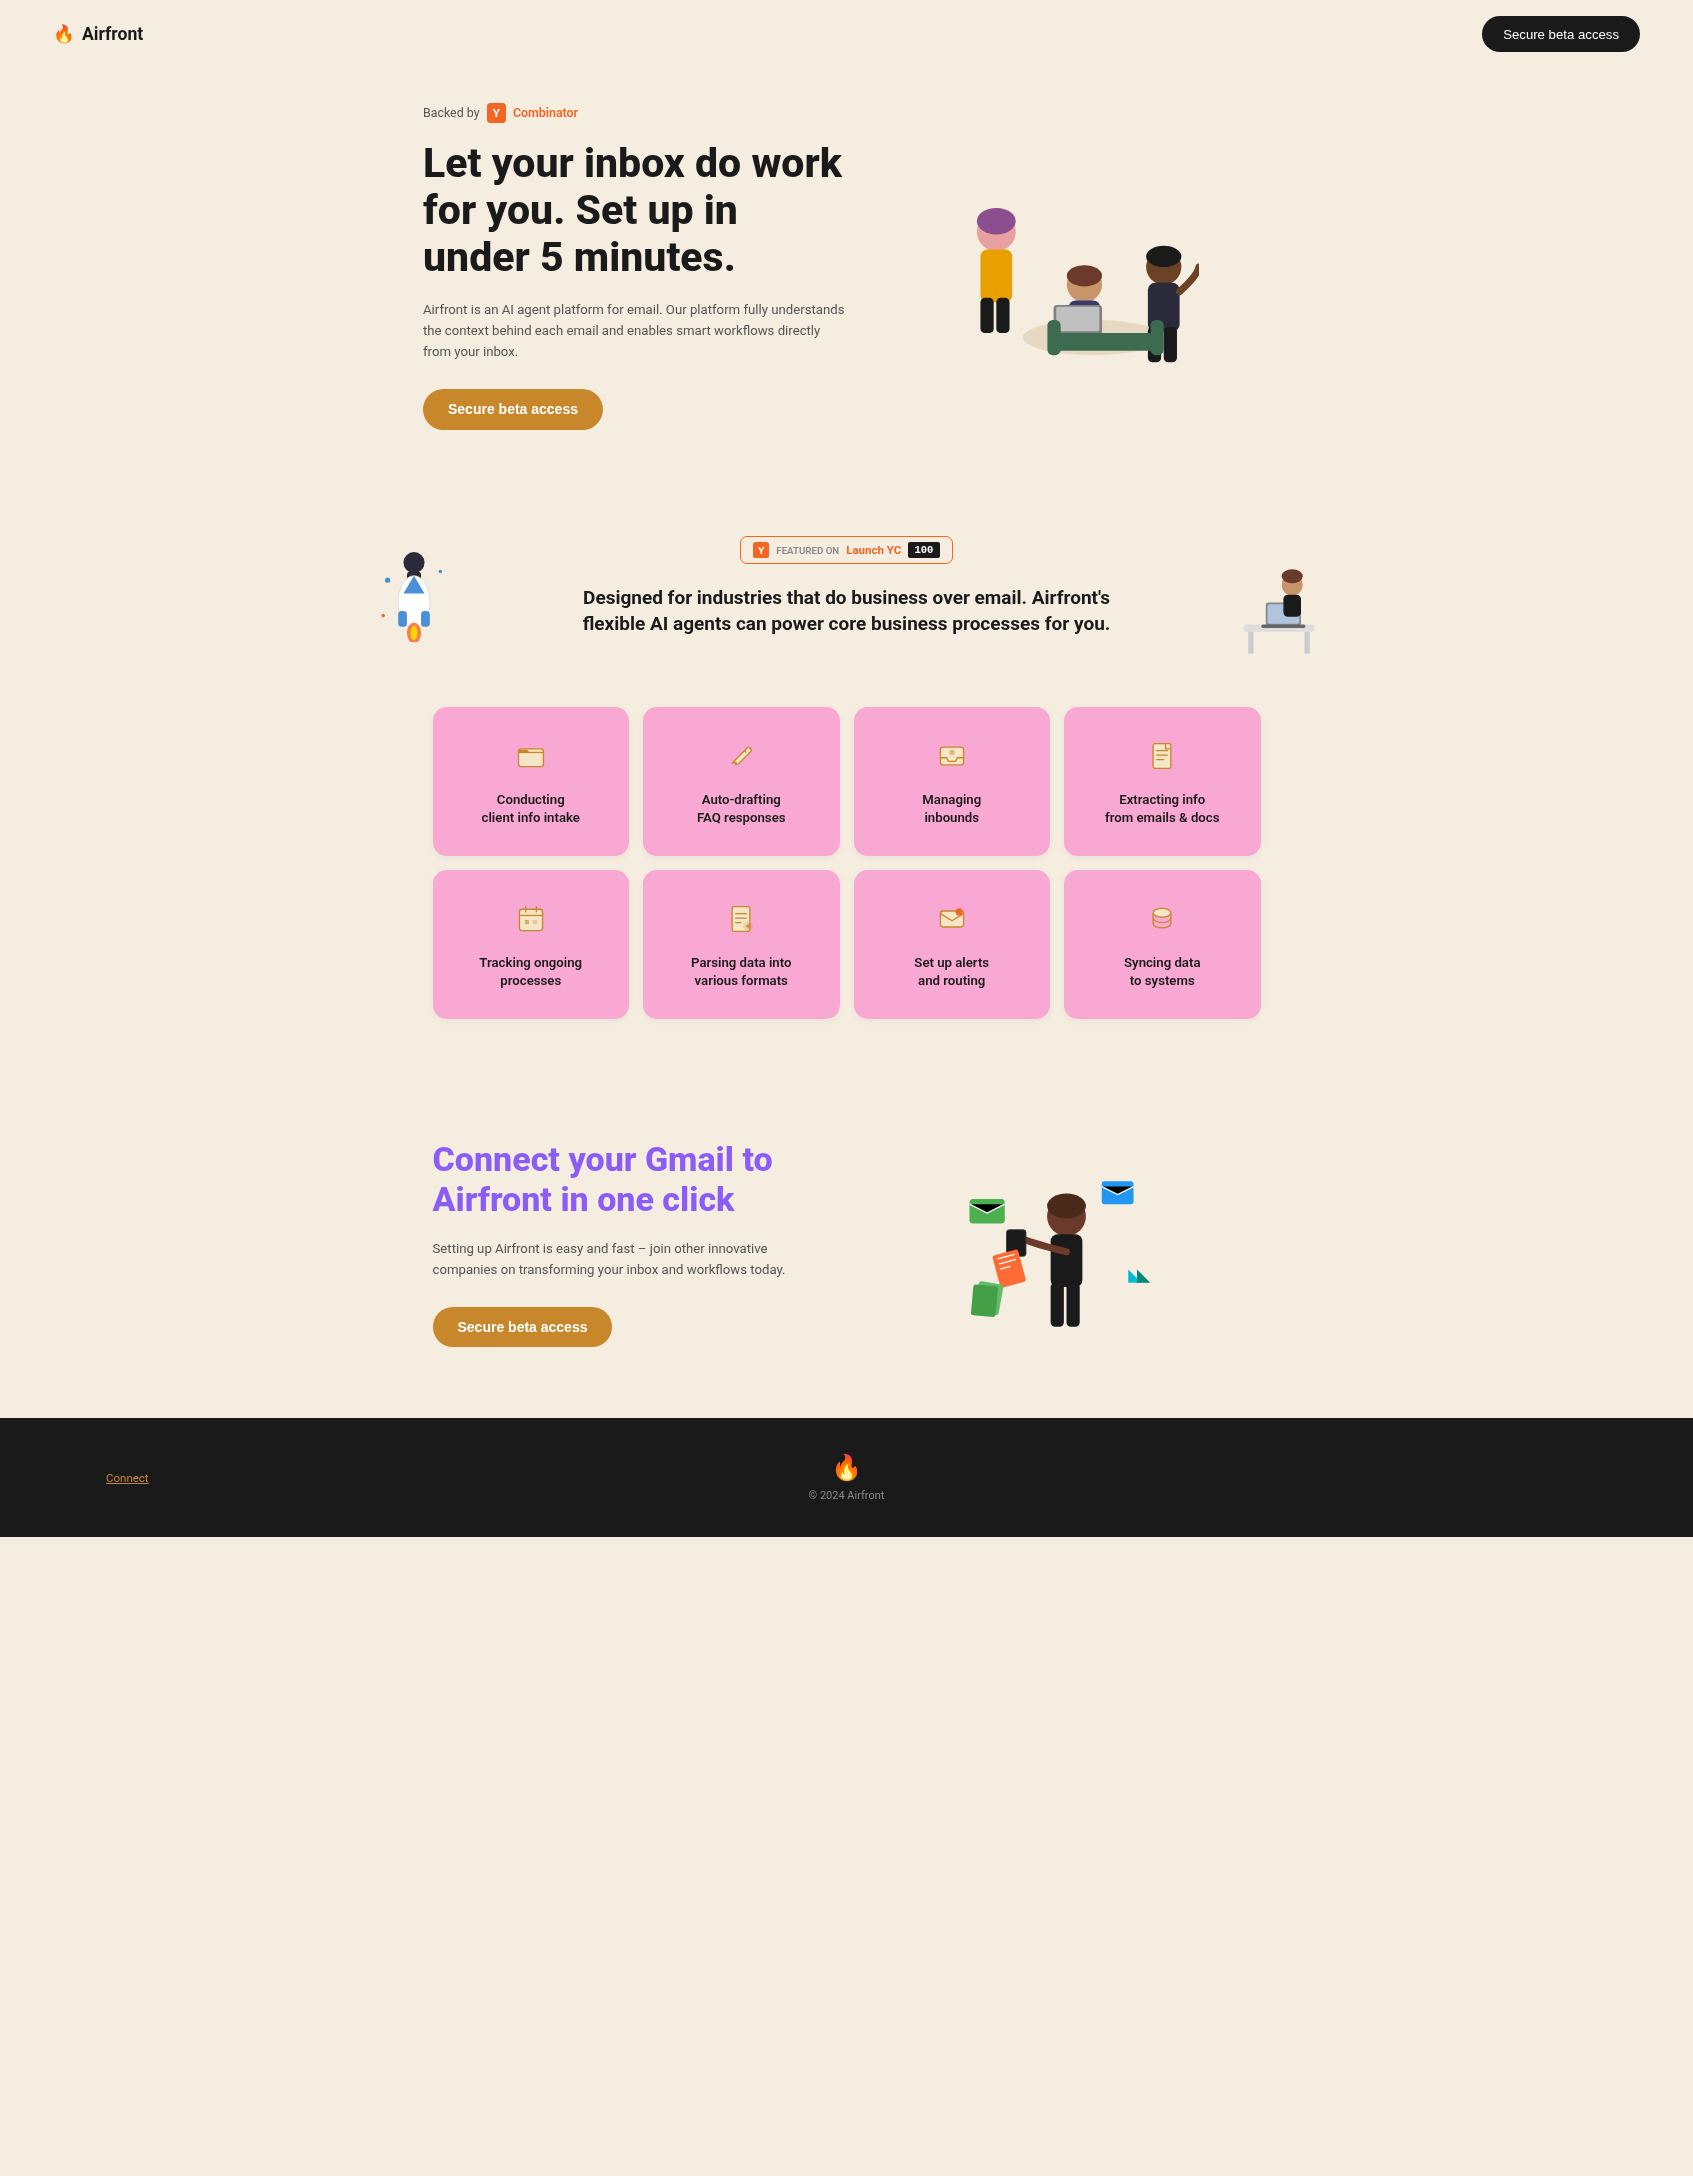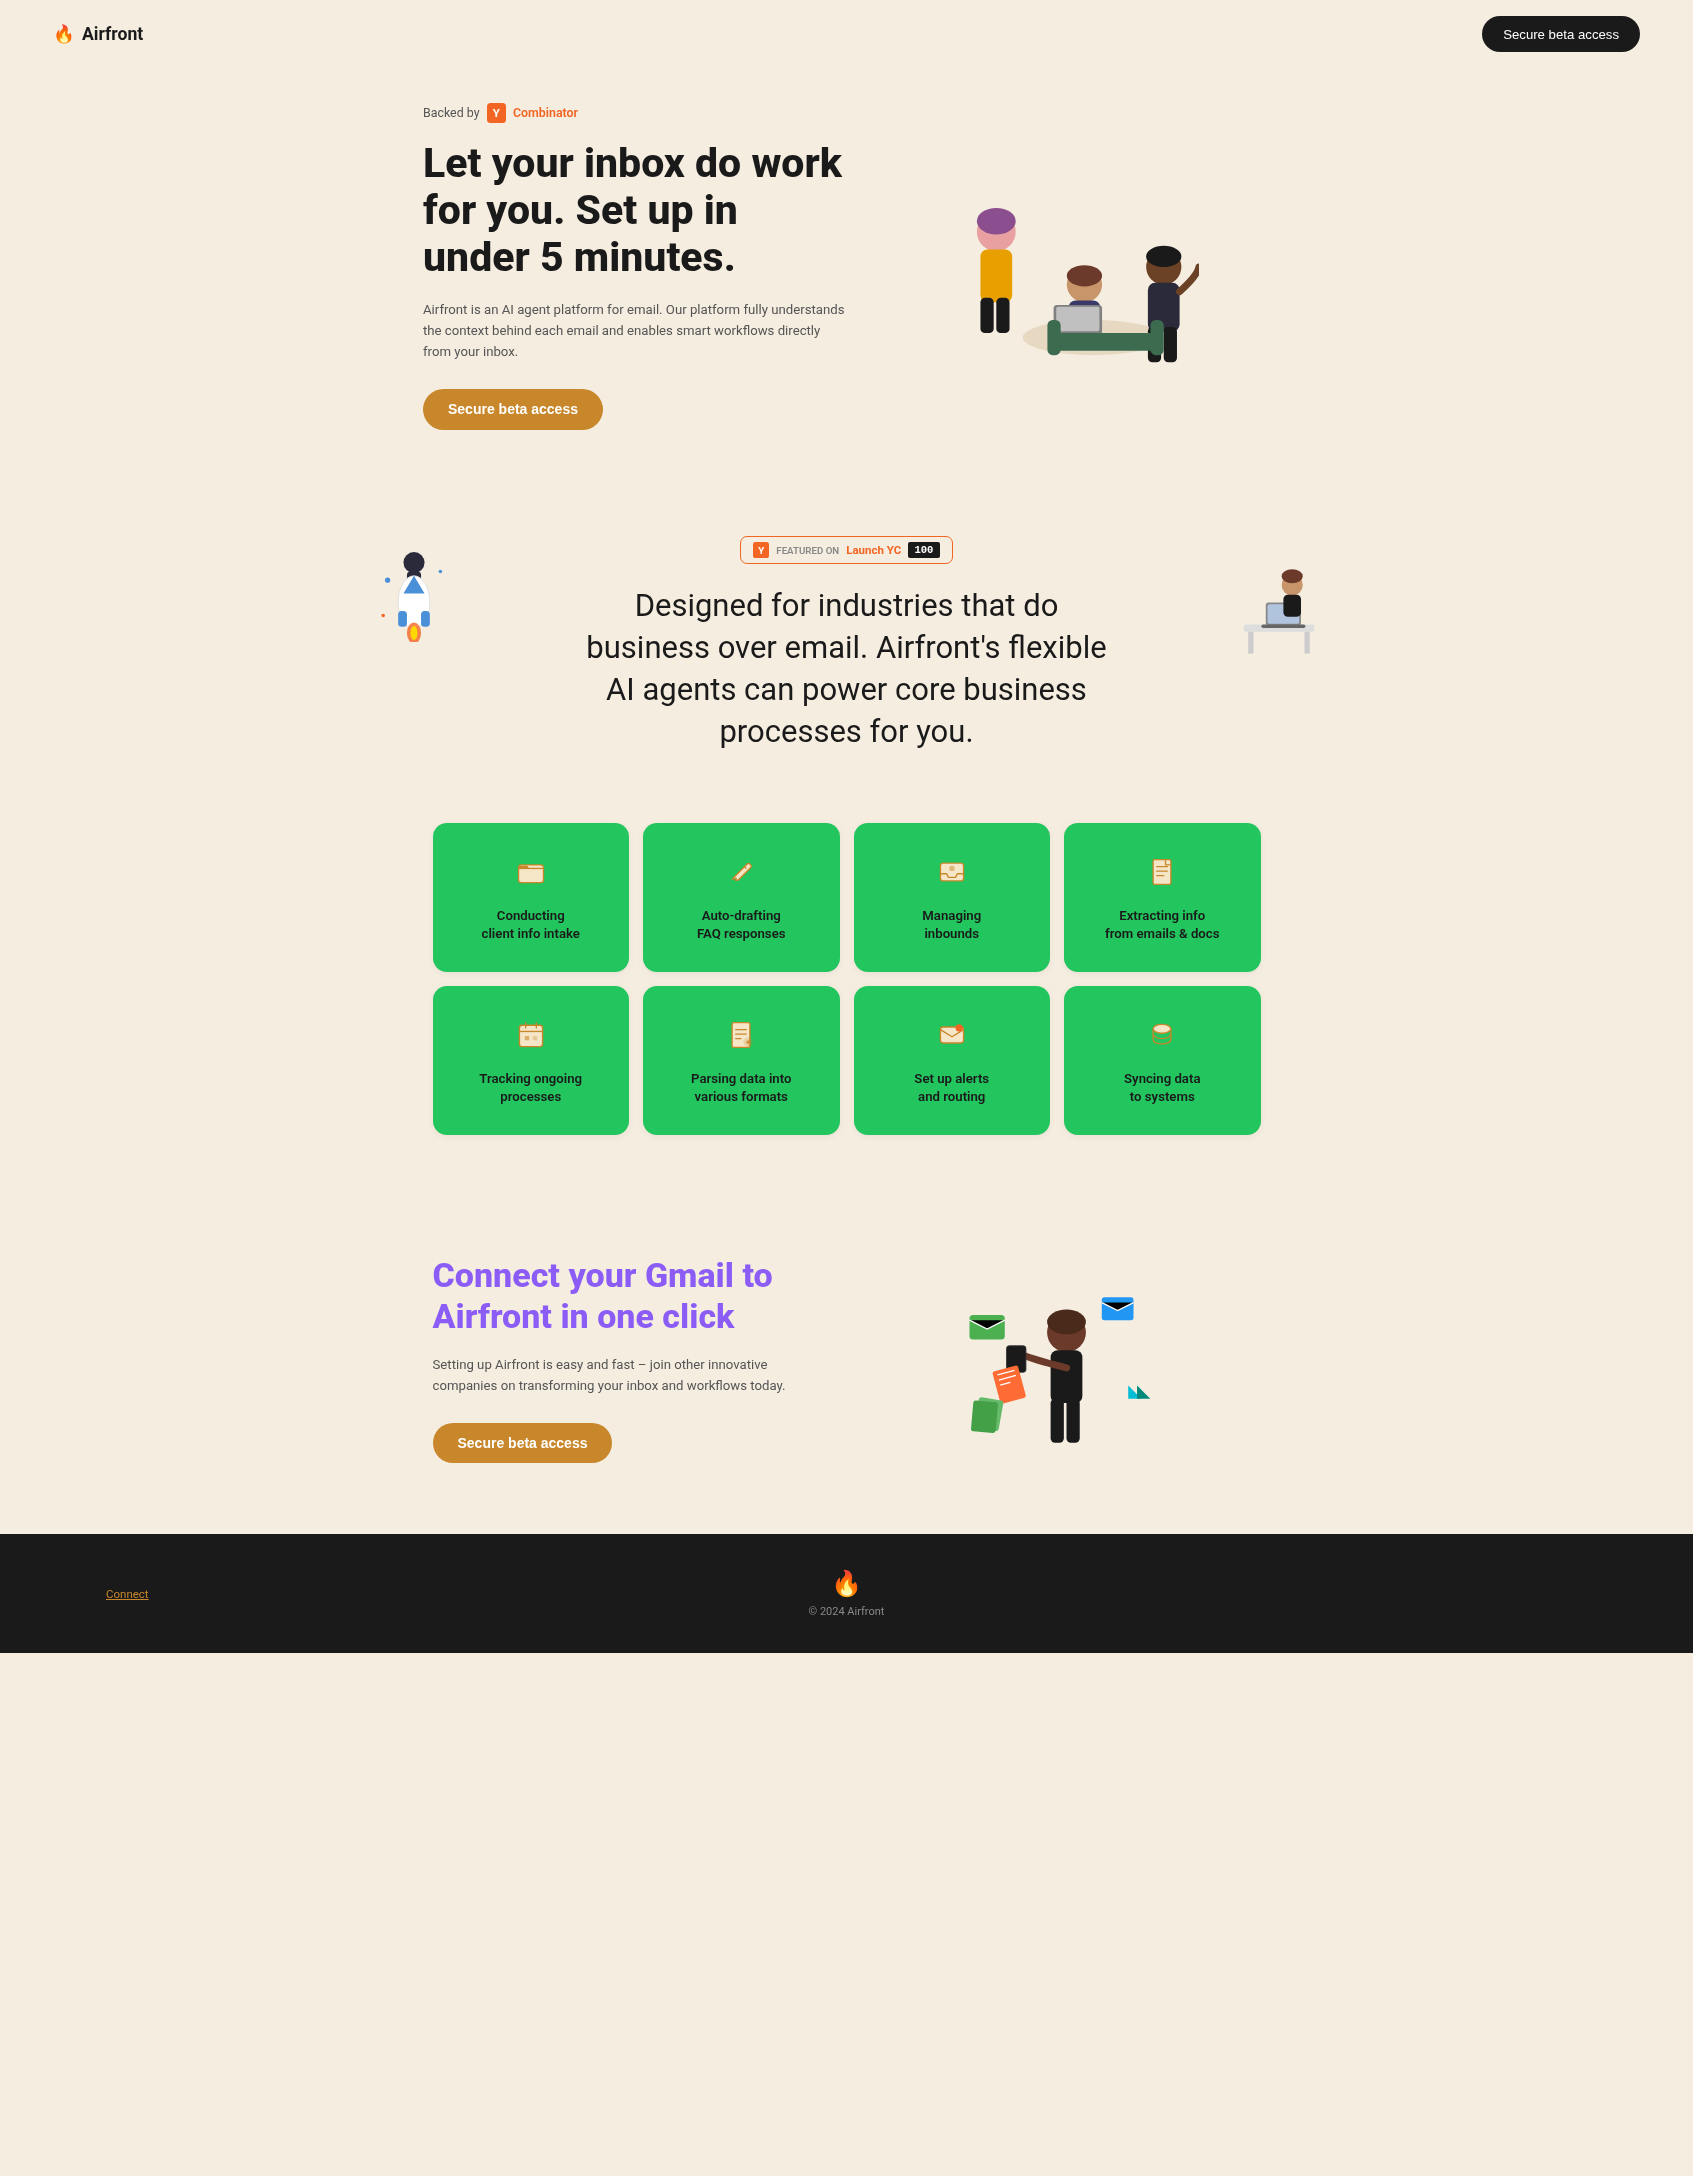--- a/index.html
+++ b/index.html
@@ -110,21 +110,21 @@
       max-width: 529px;
       margin: 0 auto 35px;
     }
     .cards-grid {
       display: grid;
       grid-template-columns: repeat(4, 1fr);
       gap: 14px;
       margin-bottom: 14px;
     }
     .card {
-      background: #22c55e;
+      background: #f9a8d4;
       border-radius: 14px;
       padding: 28px 21px;
       text-align: center;
       box-shadow: 0 1.8px 7px rgba(0,0,0,0.05);
     }
     .card-icon {
       width: 42px;
       height: 42px;
       margin: 0 auto 14px;
       display: flex;
@@ -293,21 +293,21 @@
     </svg>
   </div>
 
   <div style="display:inline-flex; align-items:center; gap:7px; border:1.8px solid #f26522; border-radius:7px; padding:5.3px 12.4px; margin-bottom:21px; font-size:11.5px; font-weight:600; cursor:pointer;">
     <span style="background:#f26522; color:#fff; font-weight:700; font-size:9.7px; width:16px; height:16px; border-radius:2.6px; display:inline-flex; align-items:center; justify-content:center;">Y</span>
     <span style="color:#888; font-size:9.7px; text-transform:uppercase;">FEATURED ON</span>
     <span style="color:#f26522; font-weight:700;">Launch YC</span>
     <span style="background:#1a1a1a; color:#fff; border-radius:2px; padding:1.8px 6.2px; font-size:10.6px;font-family:Liberation Mono, monospace;">100</span>
   </div>
 
-  <h2 class="section-title" style="font-size:31px; font-weight:400; line-height:1.35; color:#1a1a1a; max-width:547px; margin:0 auto 35px;">Designed for industries that do business over email. Airfront's flexible AI agents can power core business processes for you.</h2>
+  <h2 class="section-title" style="font-size:19px; font-weight:700; line-height:1.35; color:#1a1a1a; max-width:547px; margin:0 auto 35px;">Designed for industries that do business over email. Airfront's flexible AI agents can power core business processes for you.</h2>
 </section>
 
 <section style="padding: 0 71px 71px; max-width:970px; margin: 0 auto;">
   <div class="cards-grid">
 
     <div class="card">
       <div class="card-icon">
         <svg viewBox="0 0 36 36" fill="none" xmlns="http://www.w3.org/2000/svg">
           <rect x="4" y="10" width="28" height="20" rx="3" fill="#f5e6c8" stroke="#c8872a" stroke-width="1.5"></rect>
           <path d="M4 14h28" stroke="#c8872a" stroke-width="1.5"></path>

